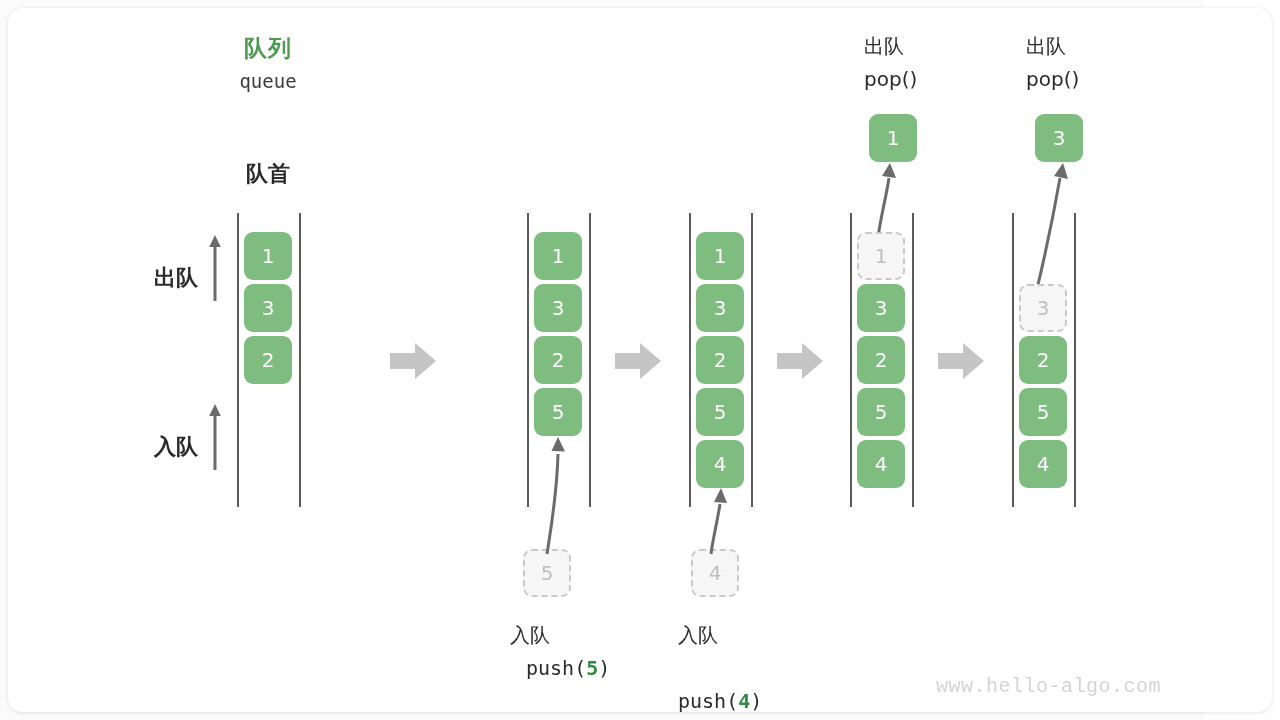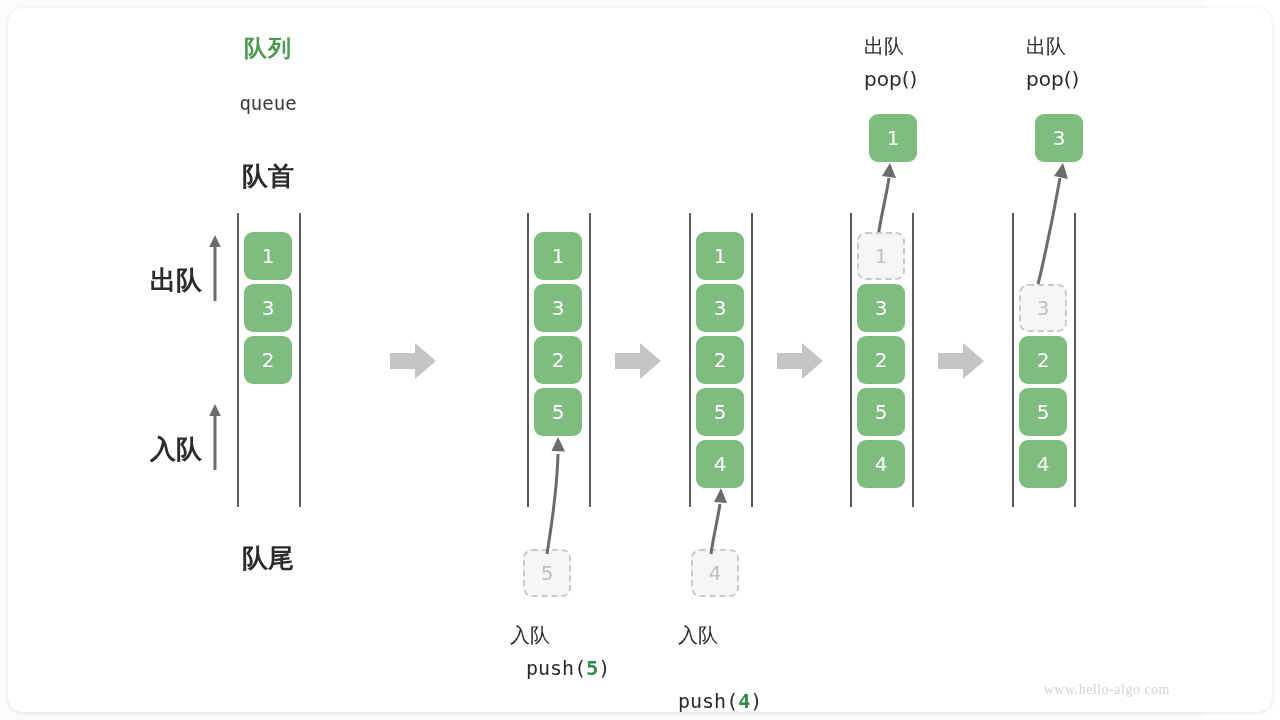--- a/index.html
+++ b/index.html
@@ -46,21 +46,21 @@
     font-family: "DejaVu Sans Mono", monospace;
     font-size: 19px;
     color: #3b3b3b;
     text-align: center;
   }
 
   
   .side-label {
     font-family: "DejaVu Sans", sans-serif;
     font-weight: bold;
-    font-size: 26px;
+    font-size: 22px;
     color: #2b2b2b;
     text-align: center;
     white-space: nowrap;
   }
 
   
   .op-label {
     font-family: "DejaVu Sans", sans-serif;
     font-size: 20px;
     color: #2b2b2b;
@@ -119,39 +119,38 @@
     width: 18px;
     height: 70px;
   }
 
   
   .curve { position: absolute; }
 
   
   .watermark {
     position: absolute;
-    right: 34px;
+    right: 43px;
     bottom: 22px;
-    font-family: Liberation Serif, serif;
-    font-size: 14px;
+    font-family: Liberation Mono, monospace;
+    font-size: 20px;
     color: #d4d4d4;
     letter-spacing: 0.5px;
   }
 </style>
 </head>
 <body>
 
 <div id="canvas">
   <div class="card"></div>
 
   <div class="abs title-cn" style="left:188px; top:33px; width:160px;">队列</div>
-  <div class="abs title-en" style="left:188px; top:70px; width:160px;margin-top:22px;">queue</div>
+  <div class="abs title-en" style="left:188px; top:70px; width:160px;">queue</div>
 
   <div class="abs side-label" style="left:198px; top:159px; width:140px;">队首</div>
-  <div class="abs side-label" style="left:198px; top:541px; width:140px;">队尾</div>
 
   <div class="abs side-label" style="left:146px; top:263px; width:60px;">出队</div>
   <svg class="tick-arrow" style="left:206px; top:233px;" viewBox="0 0 18 70">
     <line x1="9" y1="68" x2="9" y2="12" stroke="#6b6b6b" stroke-width="3"></line>
     <polygon points="9,2 3.2,14 14.8,14" fill="#6b6b6b"></polygon>
   </svg>
 
   <div class="abs side-label" style="left:146px; top:432px; width:60px;">入队</div>
   <svg class="tick-arrow" style="left:206px; top:402px;" viewBox="0 0 18 70">
     <line x1="9" y1="68" x2="9" y2="12" stroke="#6b6b6b" stroke-width="3"></line>

